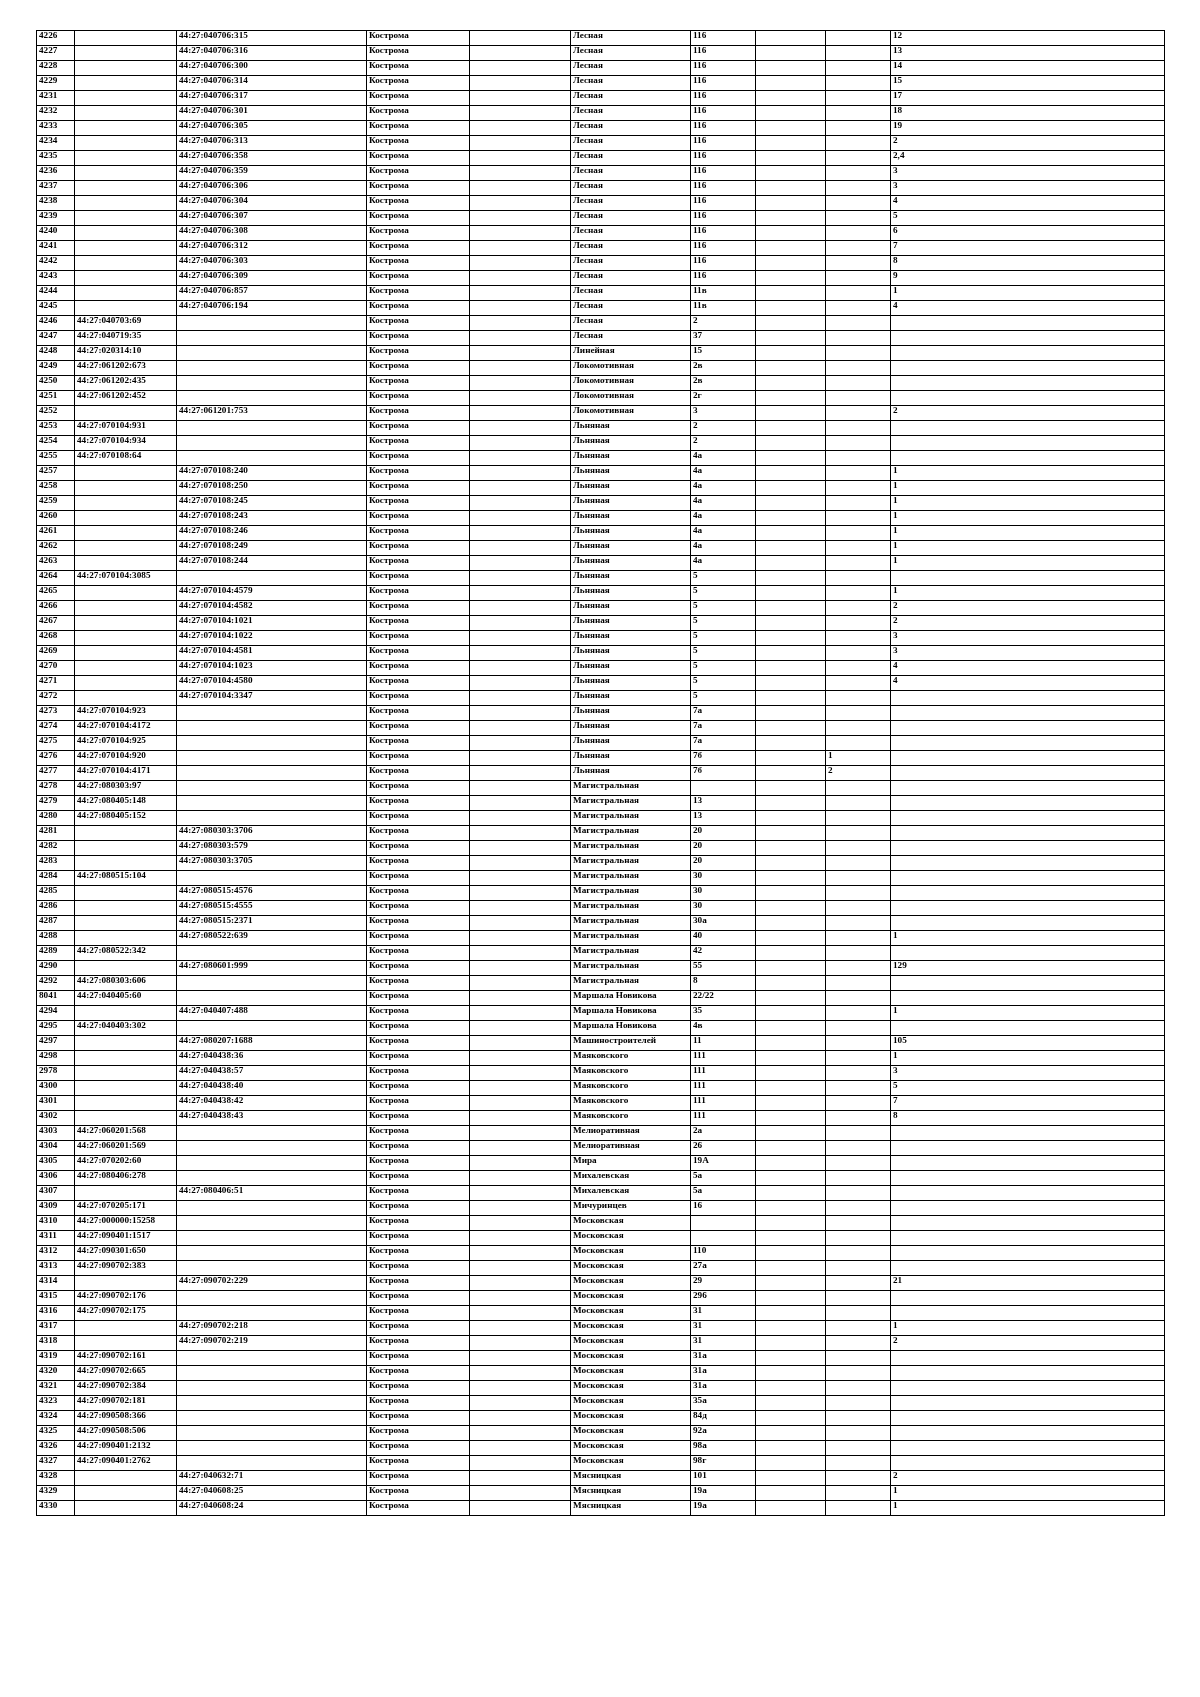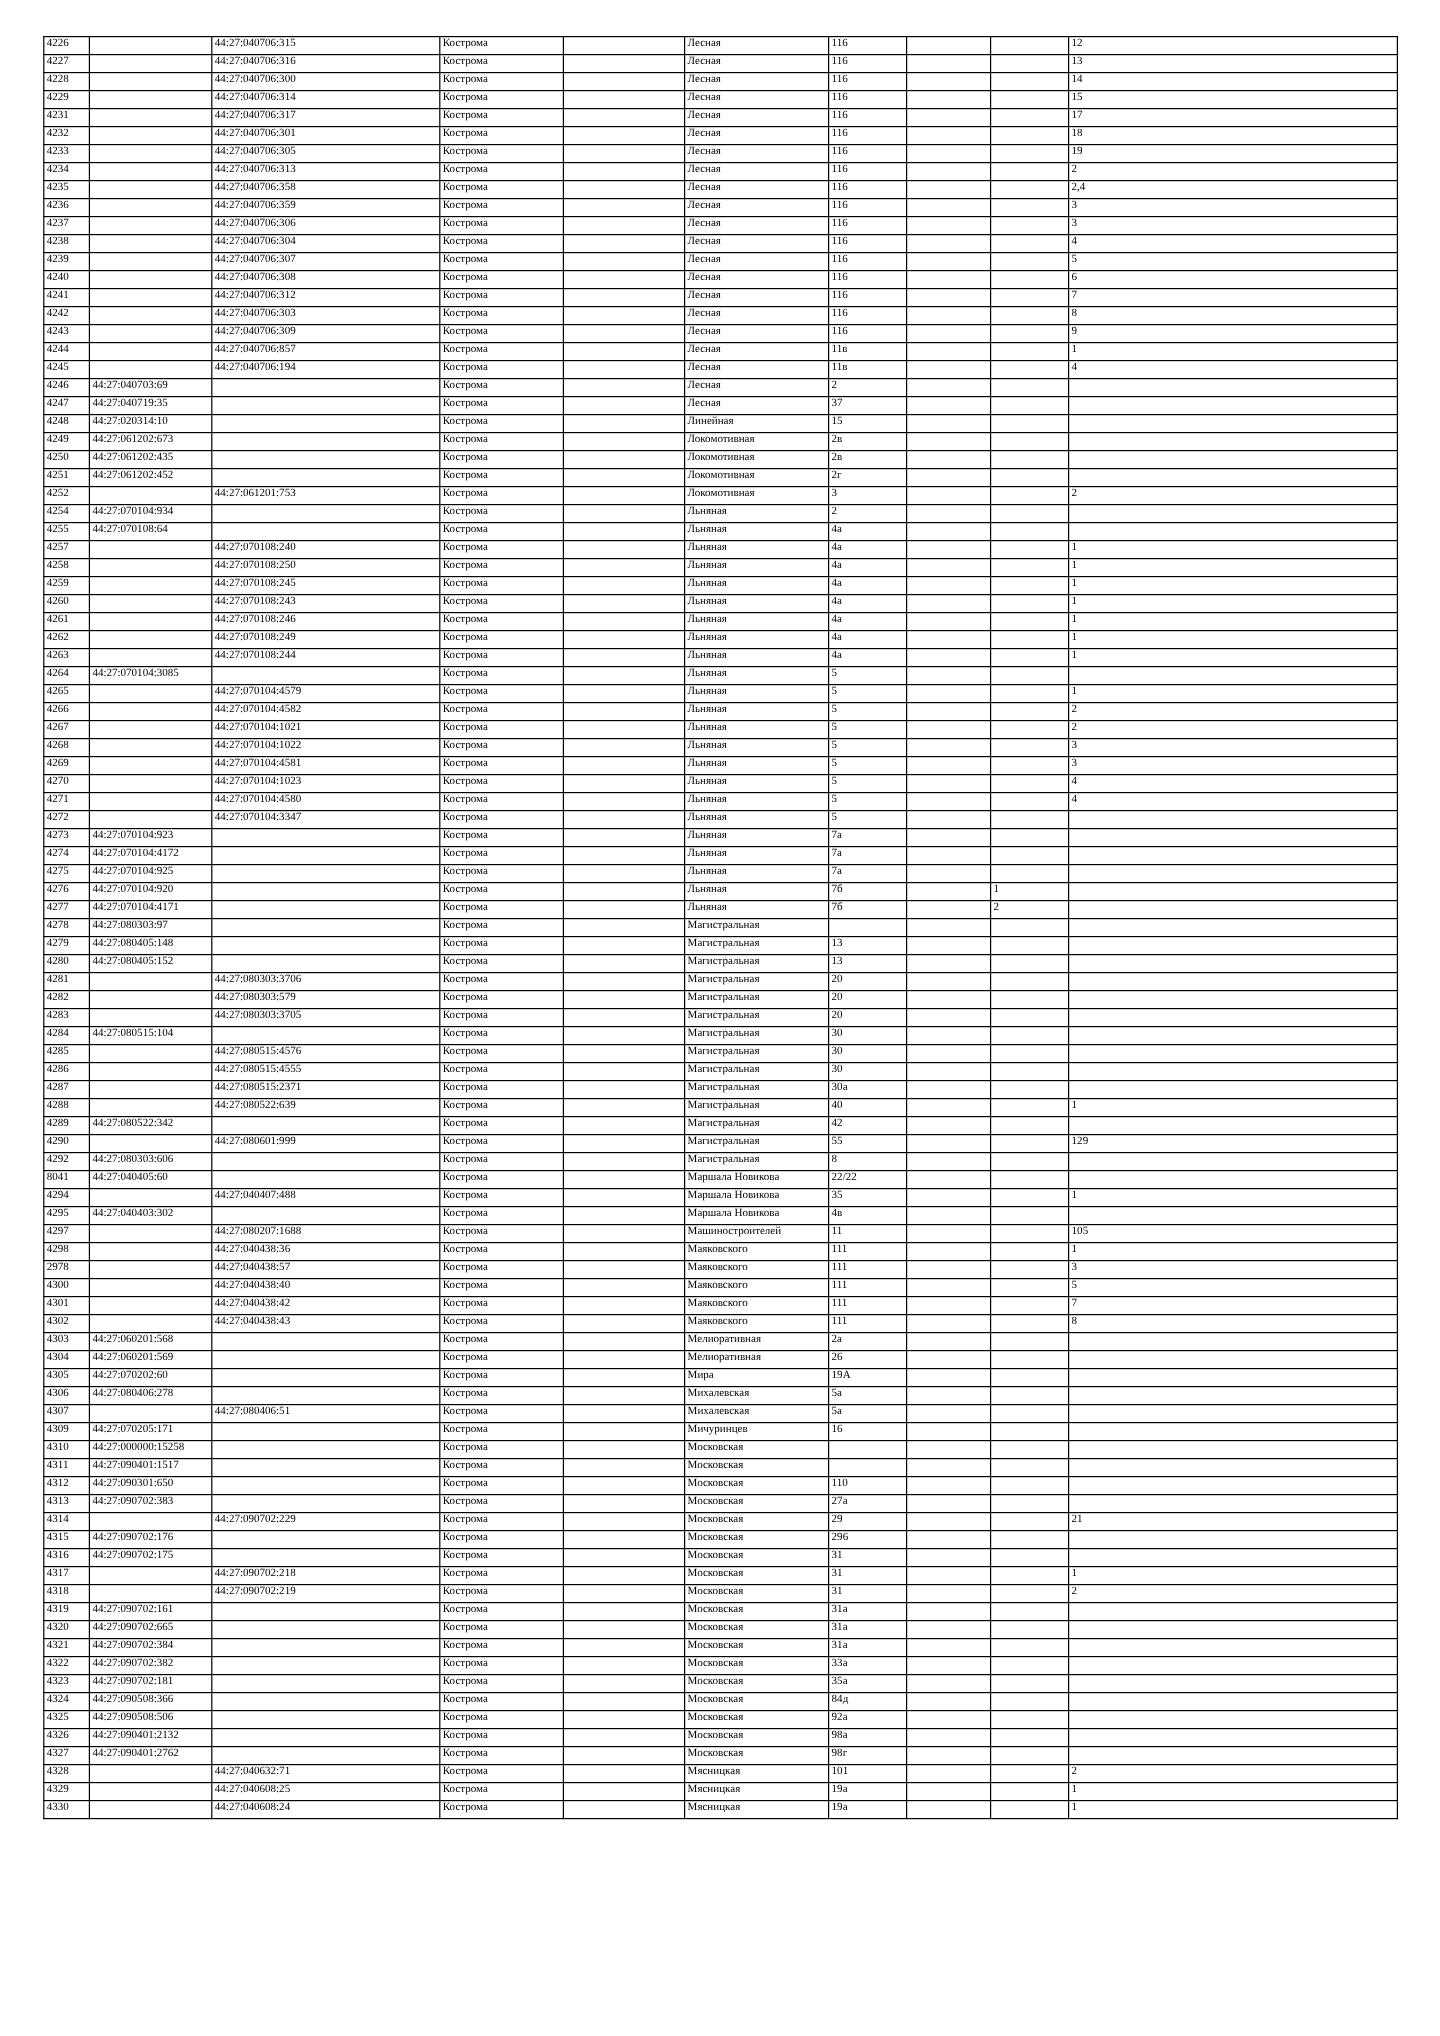--- a/index.html
+++ b/index.html
@@ -19,20 +19,21 @@
     box-sizing: border-box;
     padding: 30px 36px 24px 36px;
     background: #ffffff;
   }
   table.reg {
     border-collapse: collapse;
     width: 1128px;
     table-layout: fixed;
     font-size: 9.2px;
     line-height: 1.05;
+    font-weight: bold;
   }
   table.reg td {
     border: 1px solid #000000;
     height: 14px;
     padding: 0 2px;
     vertical-align: top;
     overflow: hidden;
     white-space: nowrap;
   }
   
@@ -371,20 +372,32 @@
           <td>44:27:061201:753</td>
           <td>Кострома</td>
           <td></td>
           <td>Локомотивная</td>
           <td>3</td>
           <td></td>
           <td></td>
           <td>2</td>
         </tr>
         <tr>
+          <td>4253</td>
+          <td>44:27:070104:931</td>
+          <td></td>
+          <td>Кострома</td>
+          <td></td>
+          <td>Льняная</td>
+          <td>2</td>
+          <td></td>
+          <td></td>
+          <td></td>
+        </tr>
+        <tr>
           <td>4254</td>
           <td>44:27:070104:934</td>
           <td></td>
           <td>Кострома</td>
           <td></td>
           <td>Льняная</td>
           <td>2</td>
           <td></td>
           <td></td>
           <td></td>
@@ -1134,32 +1147,20 @@
           <td></td>
         </tr>
         <tr>
           <td>4321</td>
           <td>44:27:090702:384</td>
           <td></td>
           <td>Кострома</td>
           <td></td>
           <td>Московская</td>
           <td>31а</td>
-          <td></td>
-          <td></td>
-          <td></td>
-        </tr>
-        <tr>
-          <td>4322</td>
-          <td>44:27:090702:382</td>
-          <td></td>
-          <td>Кострома</td>
-          <td></td>
-          <td>Московская</td>
-          <td>33а</td>
           <td></td>
           <td></td>
           <td></td>
         </tr>
         <tr>
           <td>4323</td>
           <td>44:27:090702:181</td>
           <td></td>
           <td>Кострома</td>
           <td></td>

